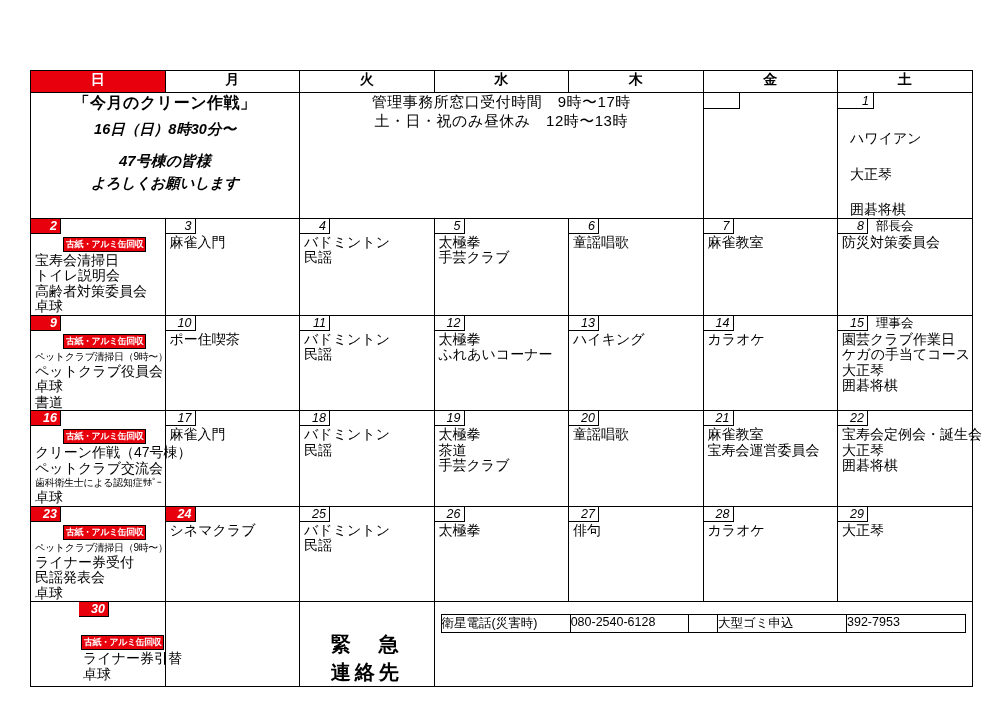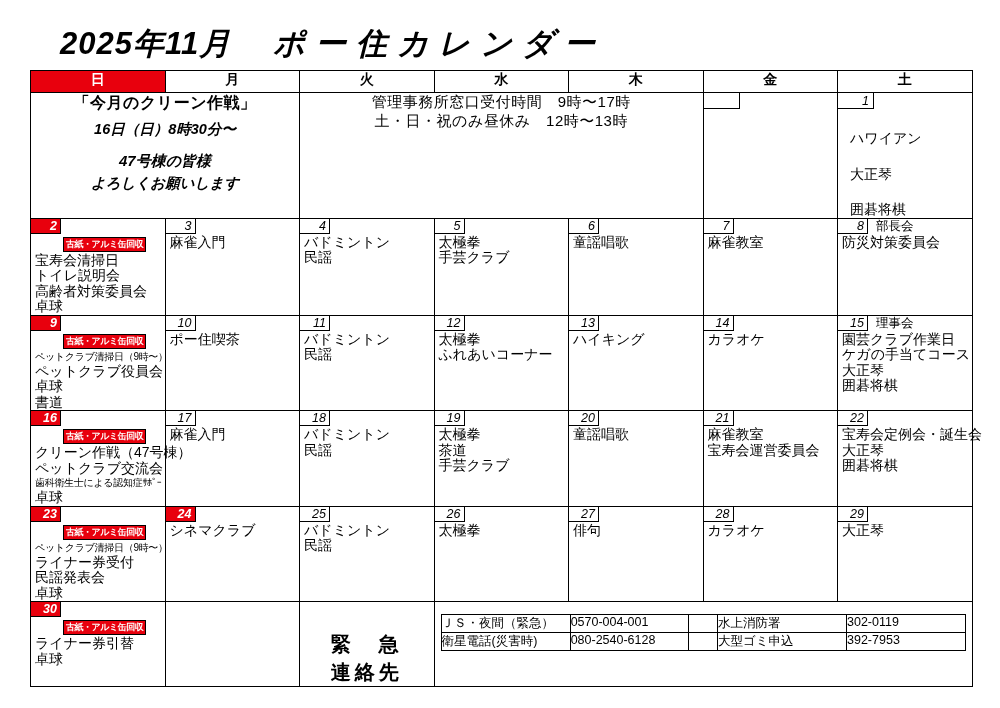--- a/index.html
+++ b/index.html
@@ -141,21 +141,21 @@
   .top-tab .ev {
     padding-top: 20px;
     padding-left: 6px;
   }
 
   
   td.day {
     height: 93px;
     position: relative;
   }
-  td.day.short { height: 70px; }
+  td.day.short { height: 70px; padding-left: 48px; }
   .dnum {
     float: left;
     width: 30px;
     height: 15px;
     border-right: 1px solid #000;
     border-bottom: 1px solid #000;
     box-sizing: border-box;
     text-align: right;
     padding-right: 3px;
     font-style: italic;
@@ -227,24 +227,20 @@
   .emg-num { width: 110px; }
   .emg-gap { width: 26px; }
   .emg-wrap { padding: 12px 6px 0 6px; }
   .blank-cell { height: 70px; }
 </style>
 </head>
 <body>
 
 <div class="page">
 
-  <div class="title-row">
-    <span class="title-date">2025年11月</span>
-    <span class="title-main">ポー住カレンダー</span>
-  </div>
 
   <table class="cal">
     <colgroup>
       <col class="col-w">
         <col class="col-w">
         <col class="col-w">
         <col class="col-w">
         <col class="col-w">
         <col class="col-w">
         <col class="col-w">
@@ -510,27 +506,20 @@
         <td class="blank-cell"></td>
         <td>
           <div class="emg-label">緊　急</div>
           <div class="emg-label" style="padding-top:0;">連絡先</div>
         </td>
         <td colspan="4">
           <div class="emg-wrap">
             <table class="emg-table">
               <tbody>
               <tr>
-                <td class="emg-name">ＪＳ・夜間（緊急）</td>
-                <td class="emg-num">0570-004-001</td>
-                <td class="emg-gap"></td>
-                <td class="emg-name">水上消防署</td>
-                <td class="emg-num">302-0119</td>
-              </tr>
-              <tr>
                 <td class="emg-name">衛星電話(災害時)</td>
                 <td class="emg-num">080-2540-6128</td>
                 <td class="emg-gap"></td>
                 <td class="emg-name">大型ゴミ申込</td>
                 <td class="emg-num">392-7953</td>
               </tr>
             </tbody>
               </table>
           </div>
         </td>

